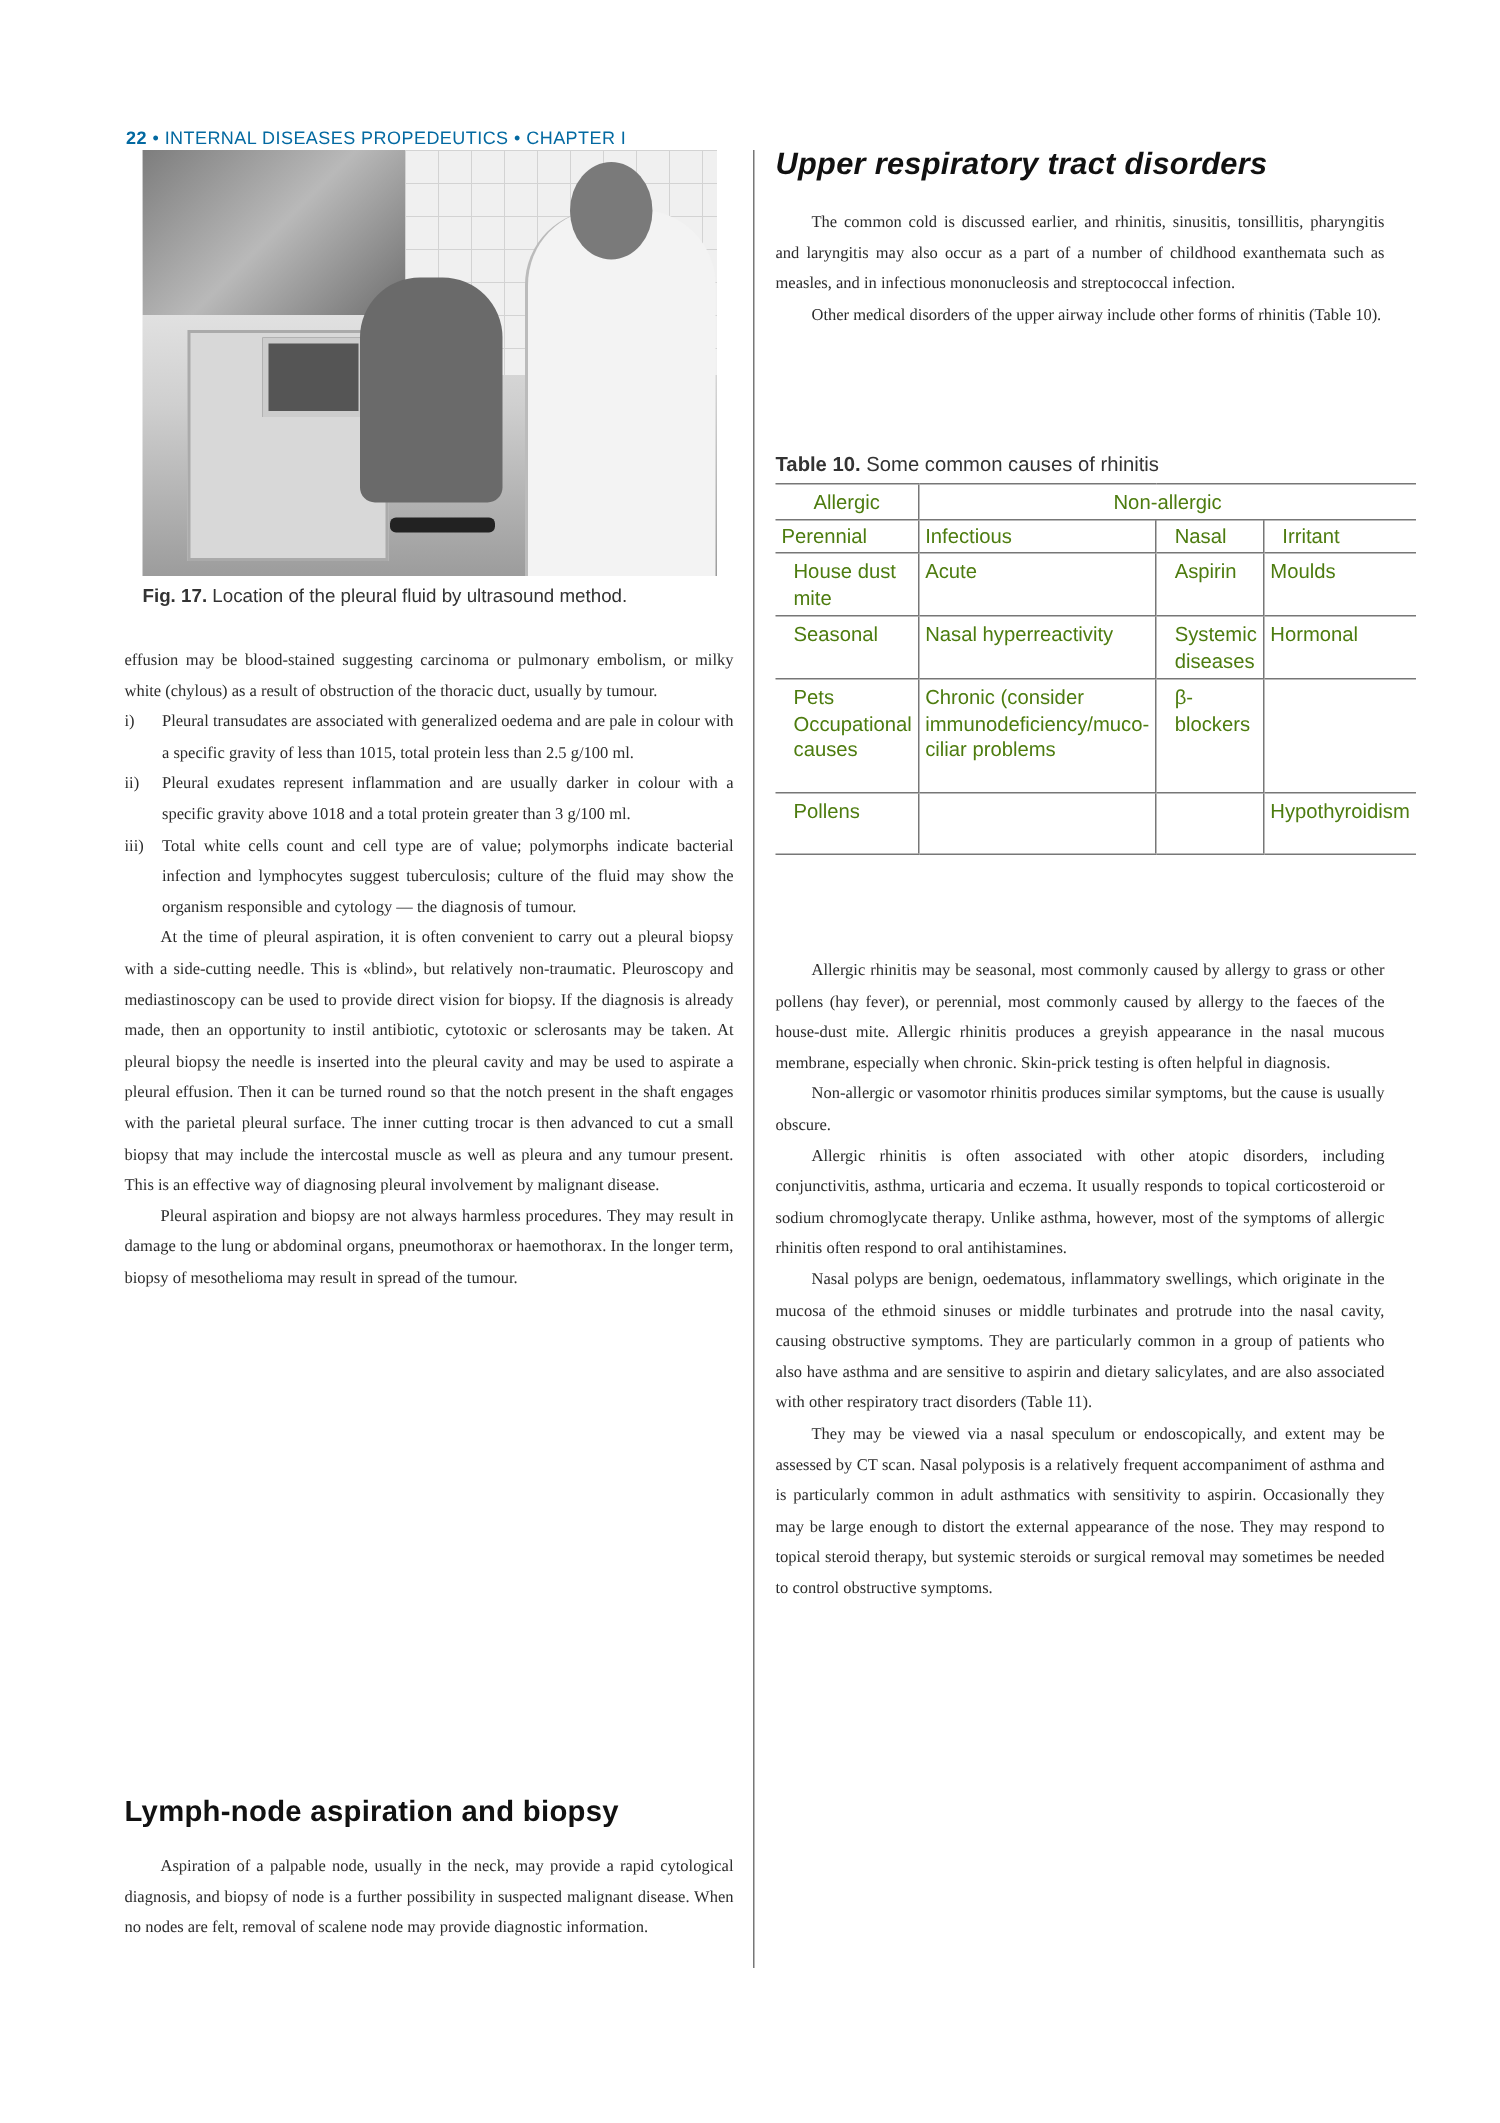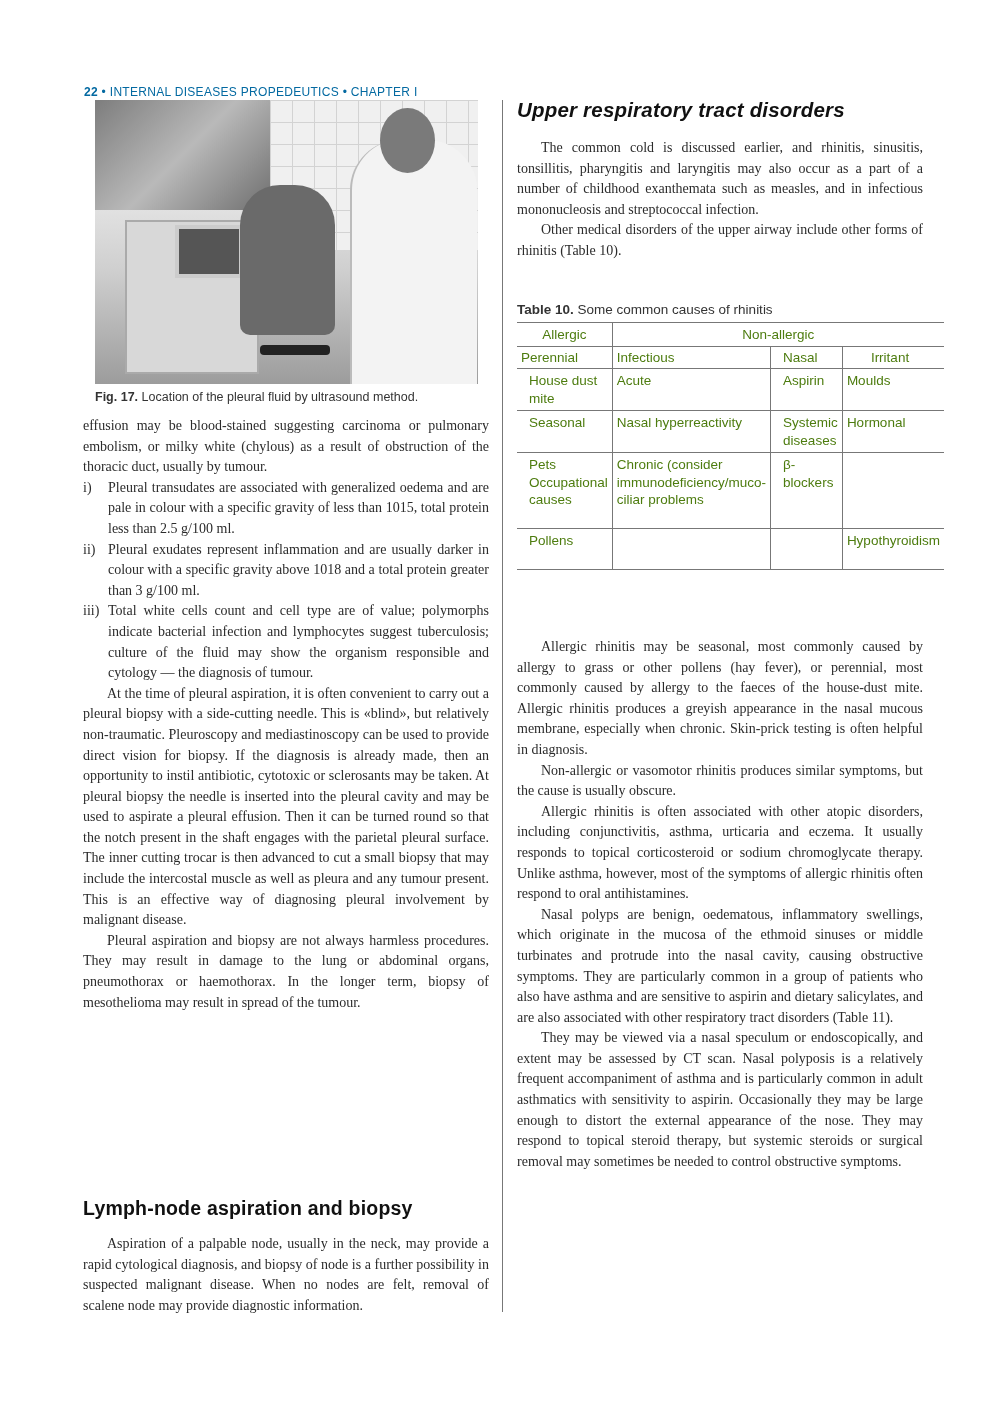--- a/index.html
+++ b/index.html
@@ -26,24 +26,24 @@
   .photo .doctor { position: absolute; left: 255px; top: 40px; width: 125px; height: 244px; background: #f3f3f3; border-radius: 50px 50px 0 0; border-left: 2px solid #bbb; }
   .photo .head { position: absolute; left: 285px; top: 8px; width: 55px; height: 65px; background: #7a7a7a; border-radius: 50%; }
   .photo .stool { position: absolute; left: 165px; top: 245px; width: 70px; height: 10px; background: #222; border-radius: 4px; }
 
   .caption {
     position: absolute; left: 95px; top: 390px; width: 400px;
     font-family: "Liberation Sans", sans-serif; font-size: 12.5px; color: #333;
   }
   .caption .lbl { font-weight: bold; }
 
-  .col { position: absolute; font-family: "Liberation Serif", serif; font-size: 14px; line-height: 20.6px; color: #2b2b2b; text-align: justify; }
+  .col { position: absolute; font-family: "Liberation Serif", serif; font-size: 11px; line-height: 20.6px; color: #2b2b2b; text-align: justify; }
   .col p { margin: 0; text-indent: 24px; hyphens: manual; }
   .col p.noindent { text-indent: 0; }
-  .left-col { left: 83px; top: 416px; width: 406px; }
+  .left-col { left: 83px; top: 430px; width: 406px; }
   .right-col { left: 517px; width: 406px; }
 
   .list { margin: 0; padding: 0; list-style: none; }
   .list li { position: relative; padding-left: 25px; }
   .list li .num { position: absolute; left: 0; top: 0; }
 
   .h2 { font-family: "Liberation Sans", sans-serif; font-weight: bold; font-size: 19.5px; color: #111; letter-spacing: 0.2px; }
   .h2-lymph { position: absolute; left: 83px; top: 1197px; }
   .h2-upper { position: absolute; left: 517px; top: 98px; font-style: italic; font-size: 20.5px; }
 
@@ -126,21 +126,21 @@
 <table class="rhinitis">
   <tbody>
       <tr class="hdr1">
     <th>Allergic</th>
     <th colspan="3">Non-allergic</th>
   </tr>
   <tr class="hdr2">
     <th>Perennial</th>
     <th>Infectious</th>
     <th style="padding-left:12px">Nasal</th>
-    <th style="padding-left:28px">Irritant</th>
+    <th style="padding-left:12px">Irritant</th>
   </tr>
   <tr class="body r0">
     <td class="c1">House dust mite</td>
     <td class="c2">Acute</td>
     <td class="c3" style="padding-left:12px">Aspirin</td>
     <td>Moulds</td>
   </tr>
   <tr class="body r2">
     <td class="c1">Seasonal</td>
     <td class="c2">Nasal hyperreactivity</td>

